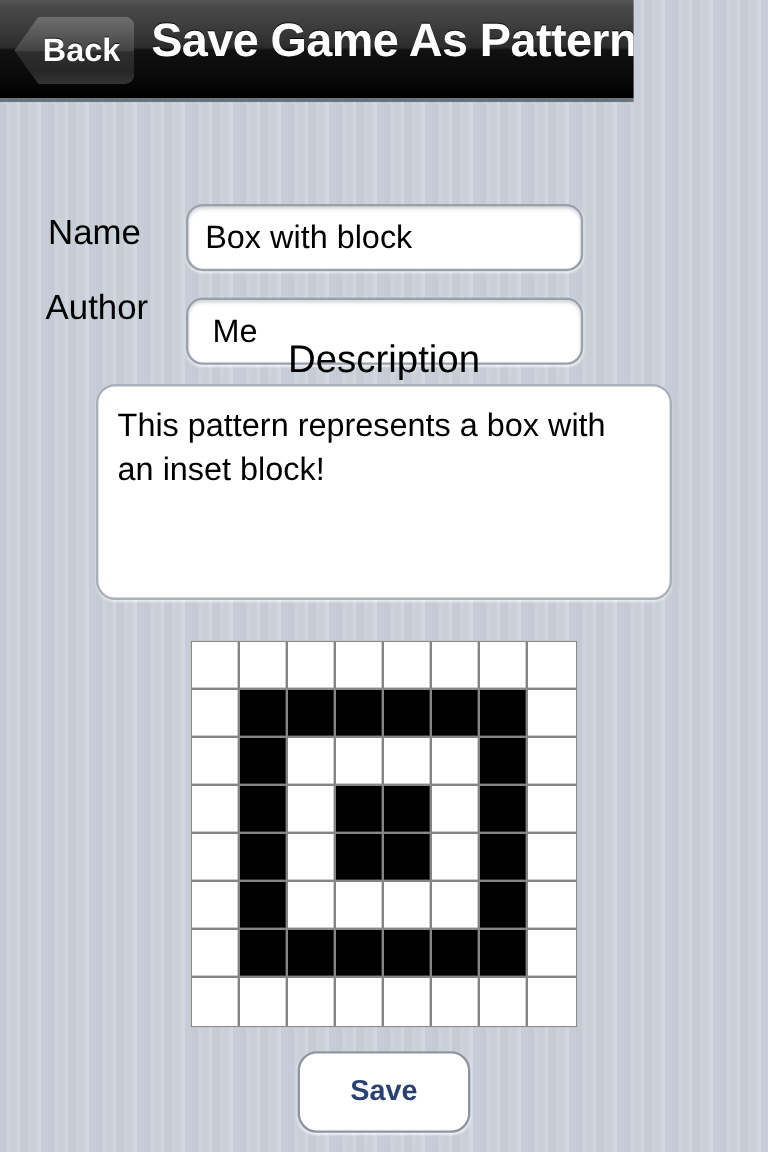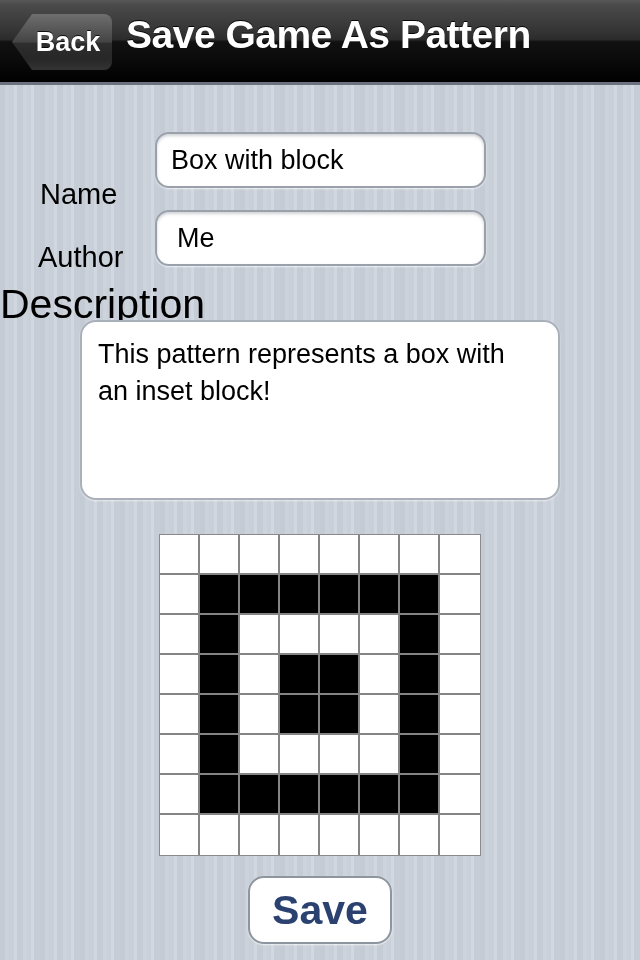--- a/index.html
+++ b/index.html
@@ -32,21 +32,21 @@
       #c9d0d9 27px, #c9d0d9 31px,
       #d2d8e0 31px, #d2d8e0 34px,
       #c6cdd7 34px, #c6cdd7 40px
     );
   }
 
   
   .navbar {
     position: absolute;
     left: 0; top: 0;
-    width: 640px;
+    width: 528px;
     height: 85px;
     background: linear-gradient(to bottom,
       #585858 0%,
       #4a4a4a 6%,
       #3a3a3a 30%,
       #2c2c2c 48%,
       #111111 51%,
       #0b0b0b 72%,
       #000000 100%);
     border-bottom: 3px solid #6a7280;
@@ -130,31 +130,32 @@
     border: 2px solid #9aa1ab;
     border-radius: 14px;
     box-sizing: border-box;
     font-family: "Liberation Sans", sans-serif;
     font-size: 27px;
     color: #000000;
     padding: 0 14px;
     outline: none;
     box-shadow: inset 0 2px 3px rgba(120,128,140,0.35),
                 0 1px 2px rgba(255,255,255,0.7);
+    margin-top: 38px;
   }
   #input-name   { top: 132px; }
   #input-author { top: 210px; padding-left: 20px; }
 
   
   .desc-heading {
     position: absolute;
     left: 0; right: 0;
     top: 281px;
-    text-align: left;
-    font-size: 41px;
+    text-align: center;
+    font-size: 32px;
     color: #000000;
   }
   .desc-box {
     position: absolute;
     left: 80px;
     top: 320px;
     width: 480px;
     height: 180px;
     background: #ffffff;
     border: 2px solid #a9b0b9;
@@ -200,21 +201,21 @@
     position: absolute;
     left: 248px;
     top: 876px;
     width: 144px;
     height: 68px;
     background: #ffffff;
     border: 2px solid #8e959e;
     border-radius: 16px;
     box-sizing: border-box;
     font-family: "Liberation Sans", sans-serif;
-    font-size: 41px;
+    font-size: 24px;
     font-weight: bold;
     color: #2b4170;
     cursor: pointer;
     box-shadow: 0 1px 2px rgba(255,255,255,0.7);
   }
 </style>
 </head>
 <body>
 
 <div id="app">

